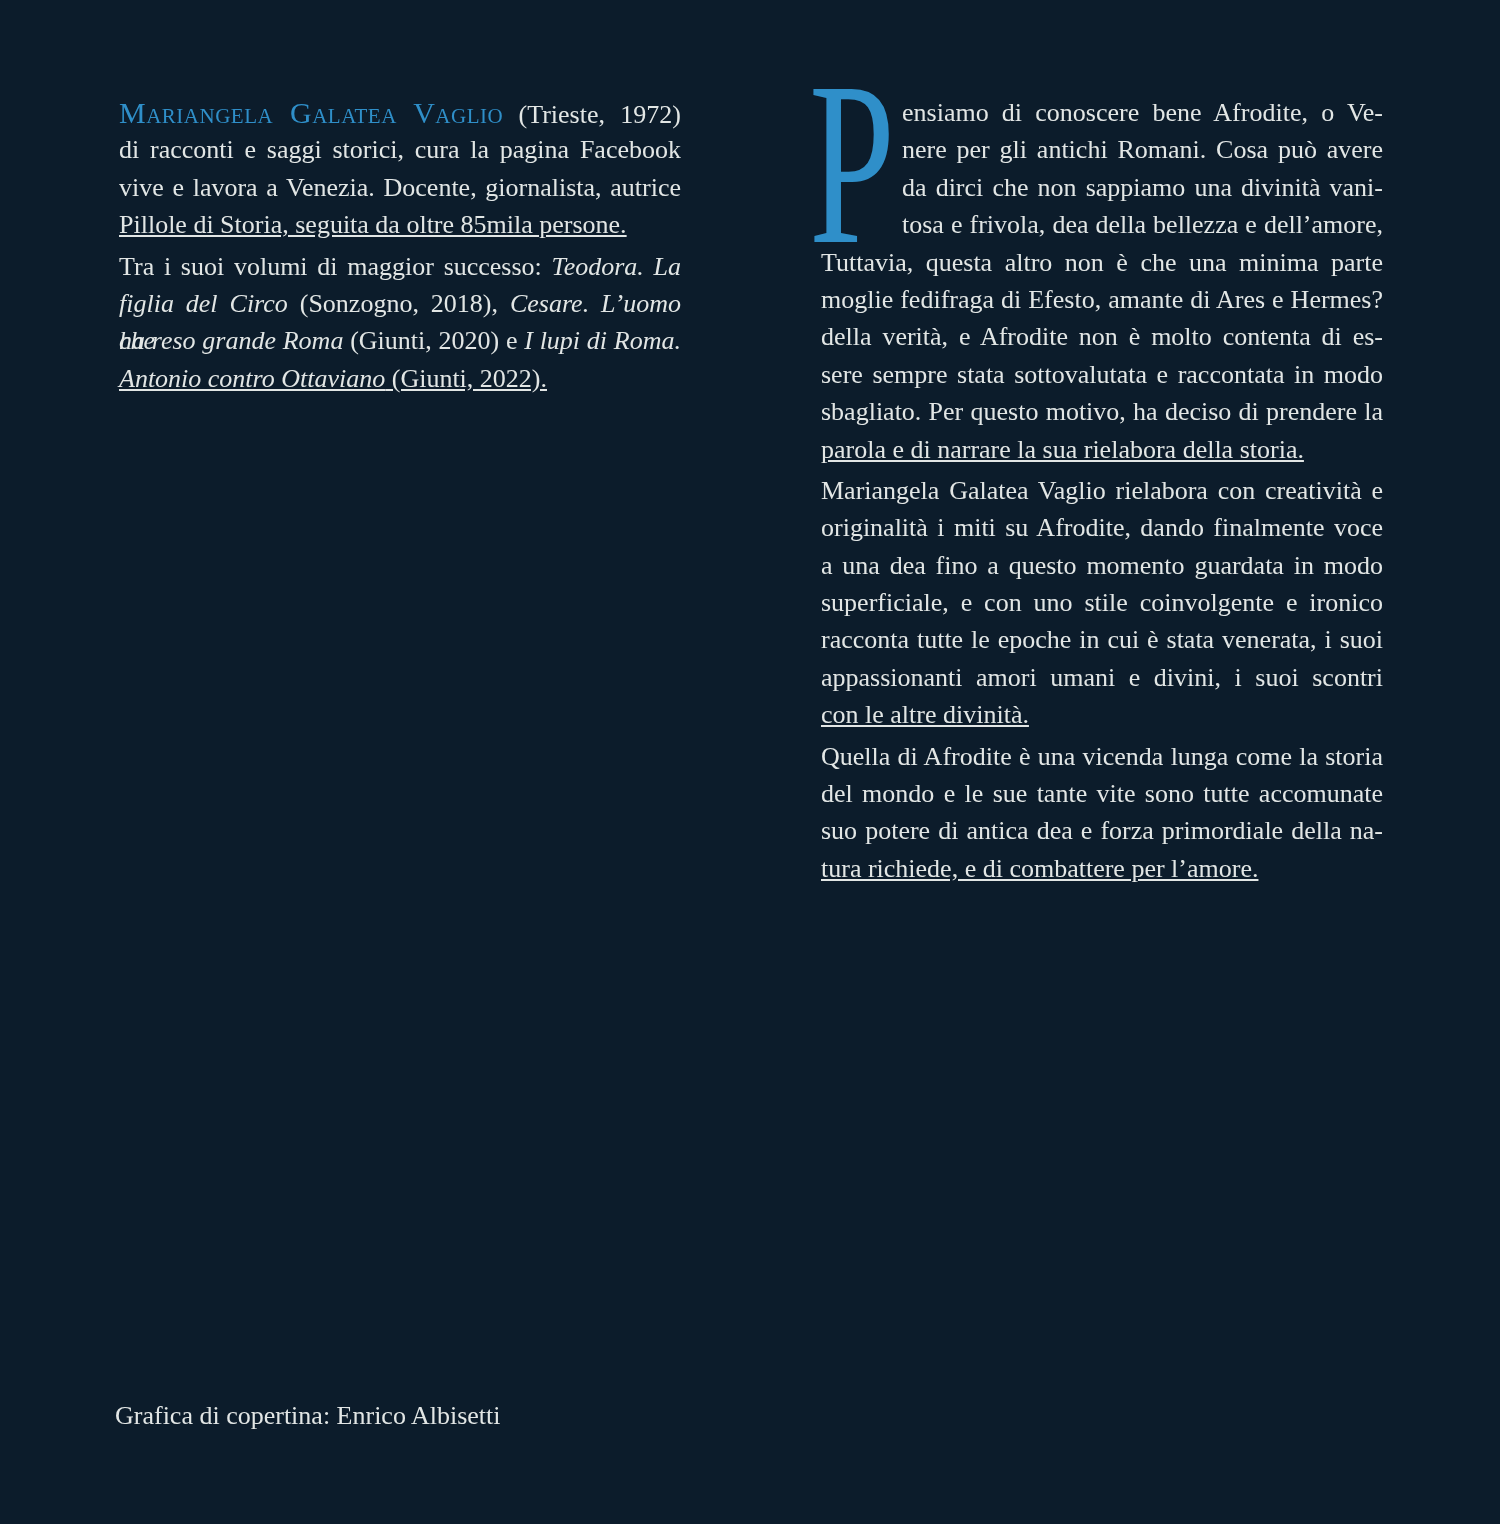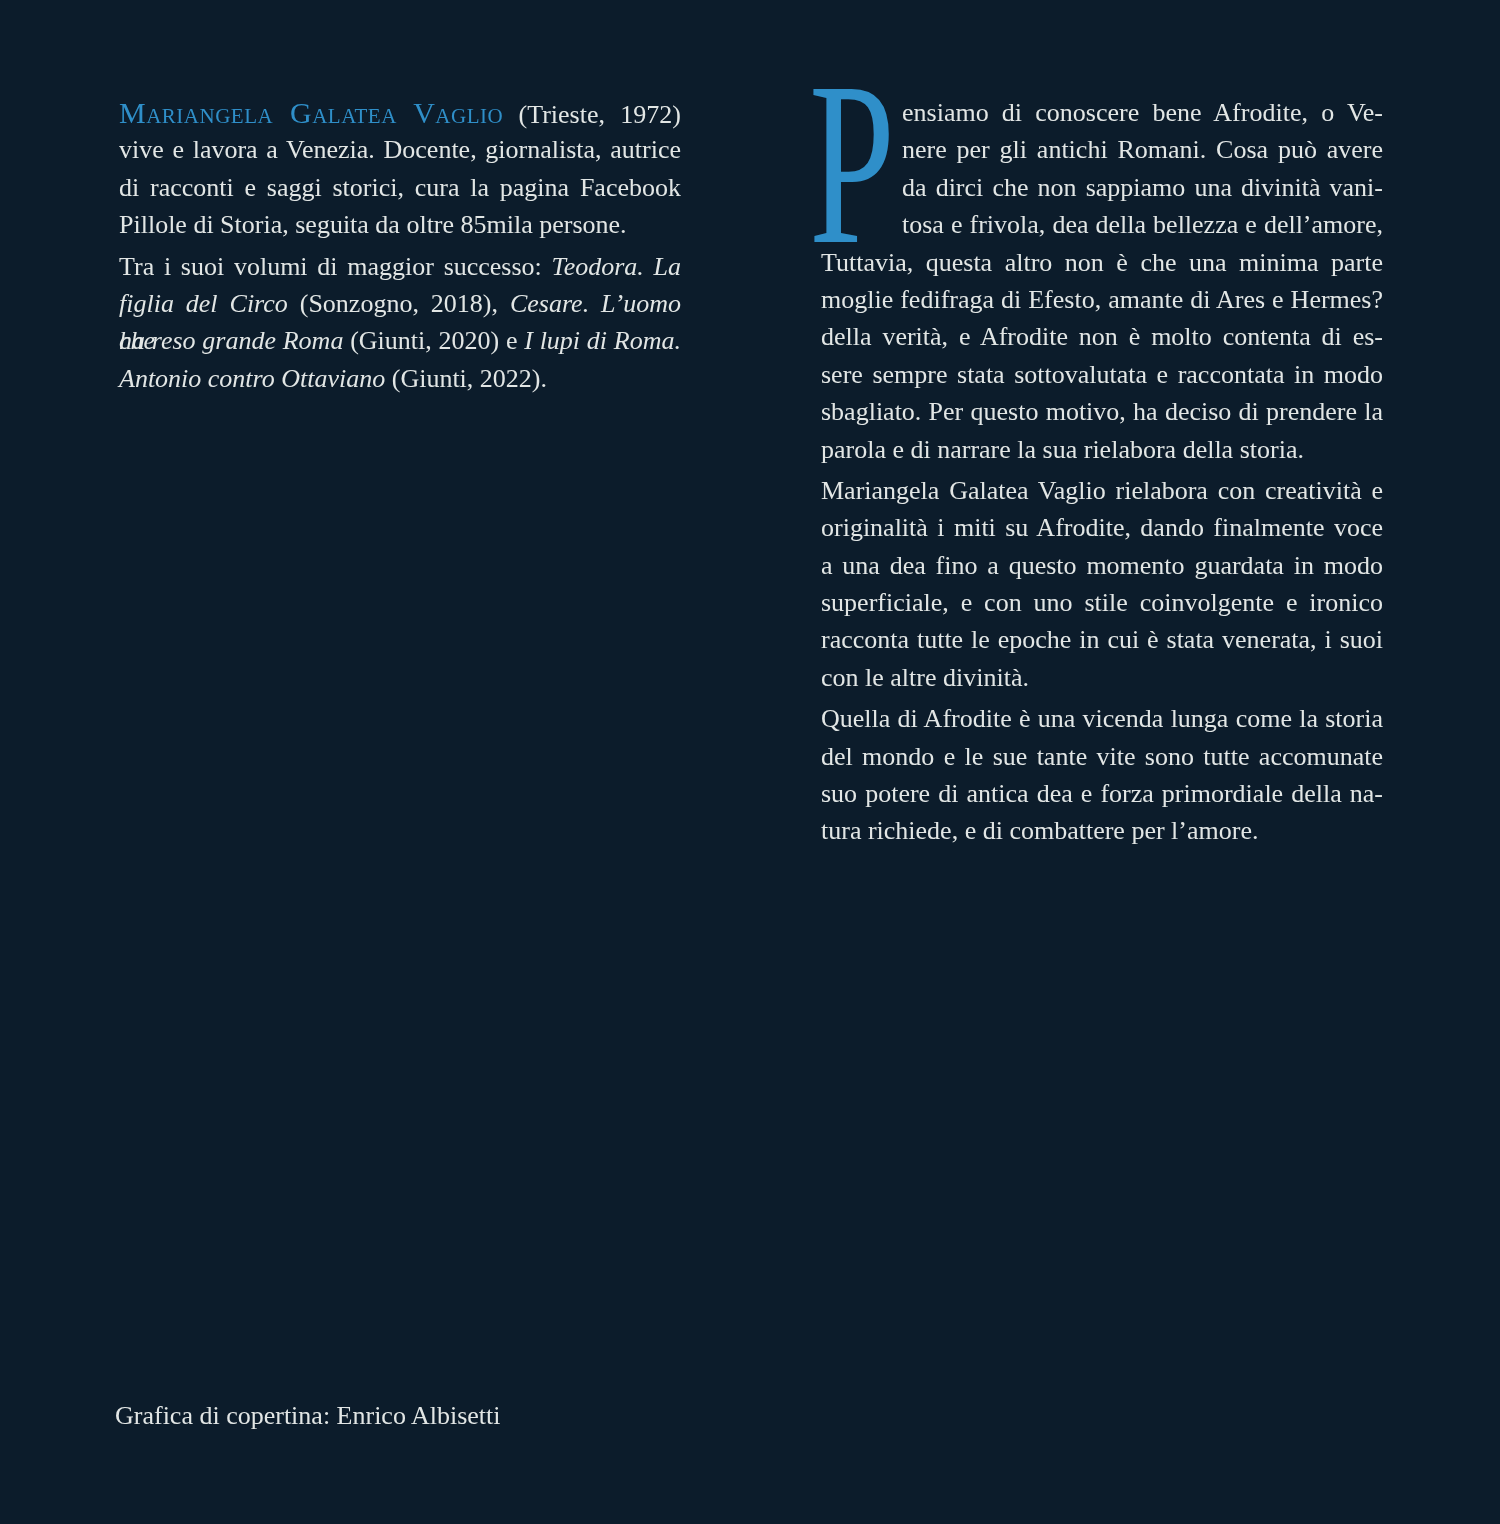--- a/index.html
+++ b/index.html
@@ -31,20 +31,21 @@
   .col-left .para + .para{margin-top:4px;}
   .line{
     text-align:justify;
     text-align-last:justify;
     height:37.4px;
     white-space:normal;
   }
   .line-last{
     text-align:right;
     text-align-last:left;
+    text-decoration:underline;
   }
   .seg-plain{}
   .seg-name{
     color:var(--accent);
     font-variant:small-caps;
     font-size:30px;
     letter-spacing:0.5px;
   }
   .seg-title{font-style:italic;}
   .dropcap-float{
@@ -72,22 +73,22 @@
   }
 </style>
 </head>
 <body>
 
 <div class="page">
 
   <div class="col col-left" id="left-col">
       <div class="para">
         <div class="line"><span class="seg-name">Mariangela Galatea Vaglio</span><span class="seg-plain"> (Trieste, 1972)</span></div>
+        <div class="line"><span class="seg-plain">di racconti e saggi storici, cura la pagina Facebook</span></div>
         <div class="line"><span class="seg-plain">vive e lavora a Venezia. Docente, giornalista, autrice</span></div>
-        <div class="line"><span class="seg-plain">di racconti e saggi storici, cura la pagina Facebook</span></div>
         <div class="line line-last"><span class="seg-plain">Pillole di Storia, seguita da oltre 85mila persone.</span></div>
       </div>
       <div class="para">
         <div class="line"><span class="seg-plain">Tra i suoi volumi di maggior successo: </span><span class="seg-title">Teodora. La</span></div>
         <div class="line"><span class="seg-title">figlia del Circo</span><span class="seg-plain"> (Sonzogno, 2018), </span><span class="seg-title">Cesare. L’uomo che</span></div>
         <div class="line"><span class="seg-title">ha reso grande Roma</span><span class="seg-plain"> (Giunti, 2020) e </span><span class="seg-title">I lupi di Roma.</span></div>
         <div class="line line-last"><span class="seg-title">Antonio contro Ottaviano</span><span class="seg-plain"> (Giunti, 2022).</span></div>
       </div>
     </div>
 
@@ -105,20 +106,21 @@
         <div class="line"><span class="seg-plain">sere sempre stata sottovalutata e raccontata in modo</span></div>
         <div class="line"><span class="seg-plain">sbagliato. Per questo motivo, ha deciso di prendere la</span></div>
         <div class="line line-last"><span class="seg-plain">parola e di narrare la sua rielabora della storia.</span></div>
       </div>
       <div class="para">
         <div class="line"><span class="seg-plain">Mariangela Galatea Vaglio rielabora con creatività e</span></div>
         <div class="line"><span class="seg-plain">originalità i miti su Afrodite, dando finalmente voce</span></div>
         <div class="line"><span class="seg-plain">a una dea fino a questo momento guardata in modo</span></div>
         <div class="line"><span class="seg-plain">superficiale, e con uno stile coinvolgente e ironico</span></div>
         <div class="line"><span class="seg-plain">racconta tutte le epoche in cui è stata venerata, i suoi</span></div>
+        <div class="line"><span class="seg-plain">appassionanti amori umani e divini, i suoi scontri</span></div>
         <div class="line line-last"><span class="seg-plain">con le altre divinità.</span></div>
       </div>
       <div class="para">
         <div class="line"><span class="seg-plain">Quella di Afrodite è una vicenda lunga come la storia</span></div>
         <div class="line"><span class="seg-plain">del mondo e le sue tante vite sono tutte accomunate</span></div>
         <div class="line"><span class="seg-plain">suo potere di antica dea e forza primordiale della na-</span></div>
         <div class="line line-last"><span class="seg-plain">tura richiede, e di combattere per l’amore.</span></div>
       </div>
     </div>
 

